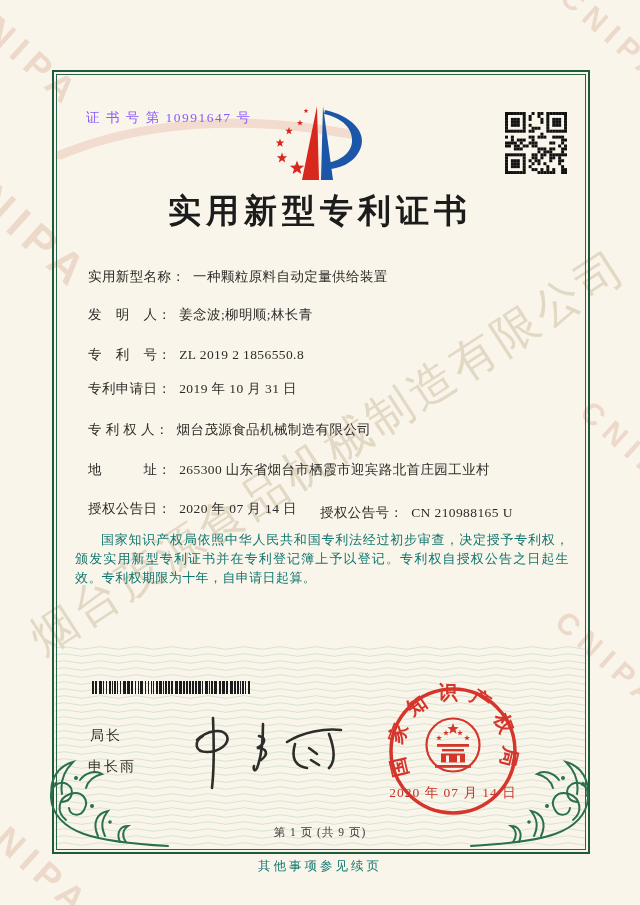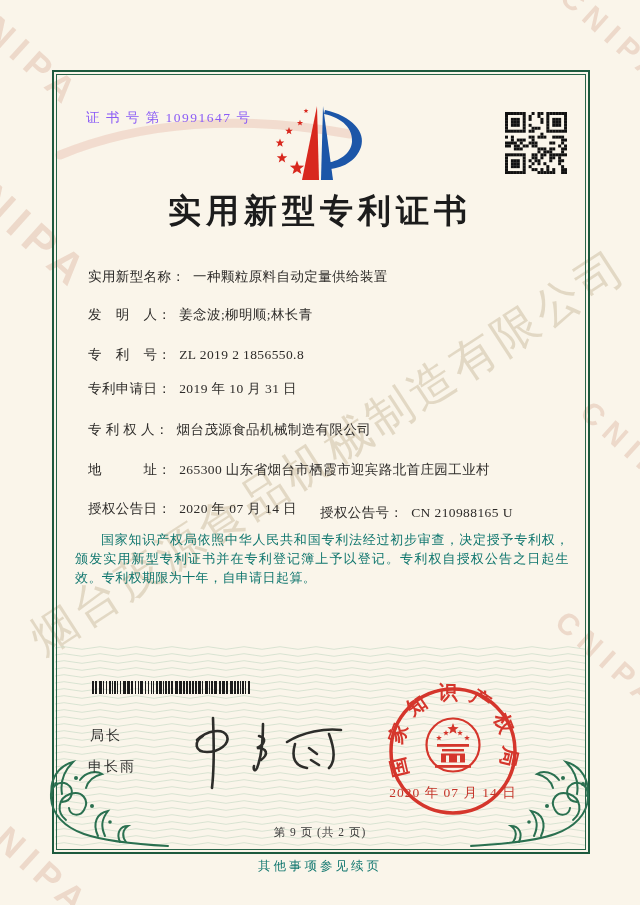--- a/index.html
+++ b/index.html
@@ -482,16 +482,16 @@
         <rect x="58" y="67" width="22" height="2.4"></rect>
         <rect x="57" y="71.5" width="24" height="9"></rect>
         <rect x="51" y="83" width="36" height="2.8"></rect>
       </g>
       <rect x="62" y="73.5" width="3" height="7" fill="#f7f3e8"></rect>
       <rect x="73" y="73.5" width="3" height="7" fill="#f7f3e8"></rect>
     </g>
   </svg>
   <div class="sealdate">2020 年 07 月 14 日</div>
 
-  <div class="pageno">第 9 页 (共 2 页)</div>
+  <div class="pageno">第 1 页 (共 9 页)</div>
   <div class="footnote">其他事项参见续页</div>
 
 </div>
 
 </body></html>

